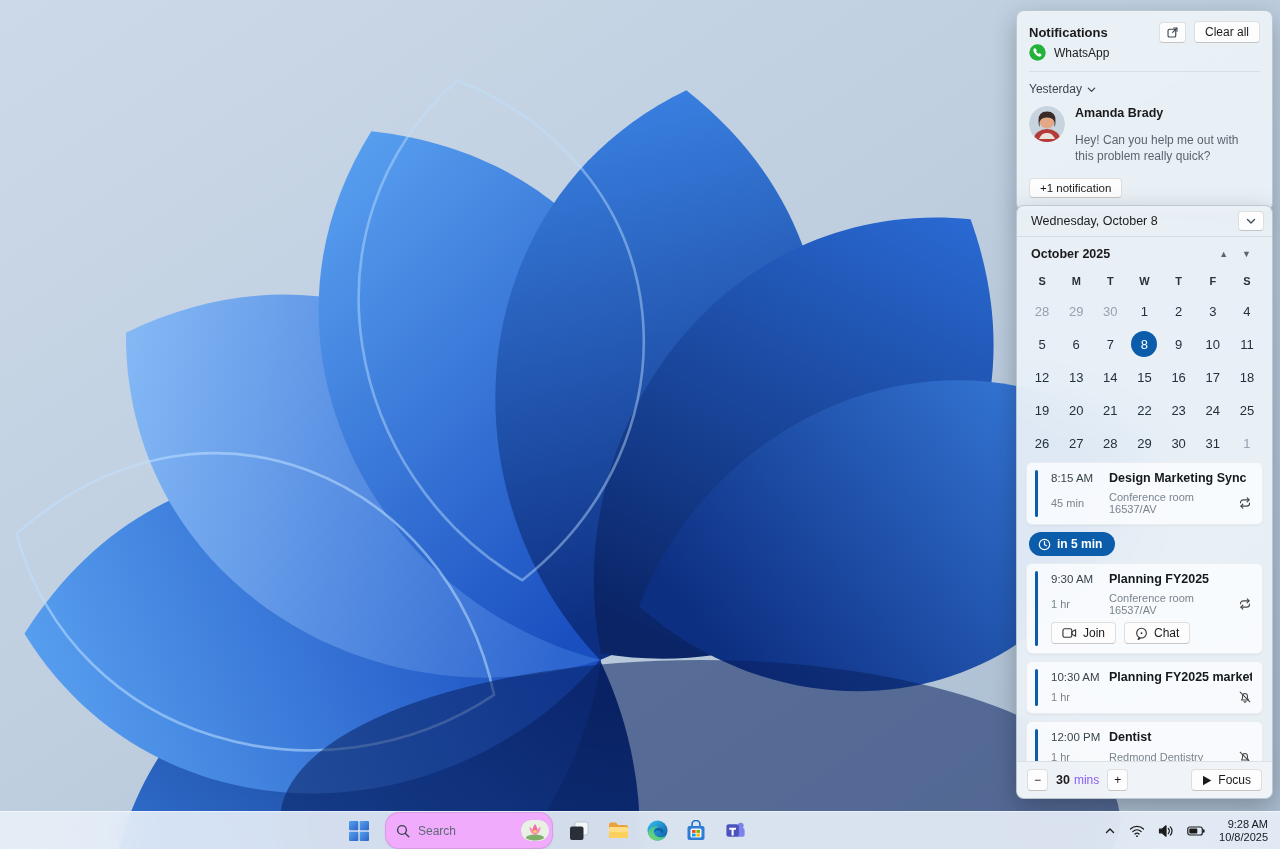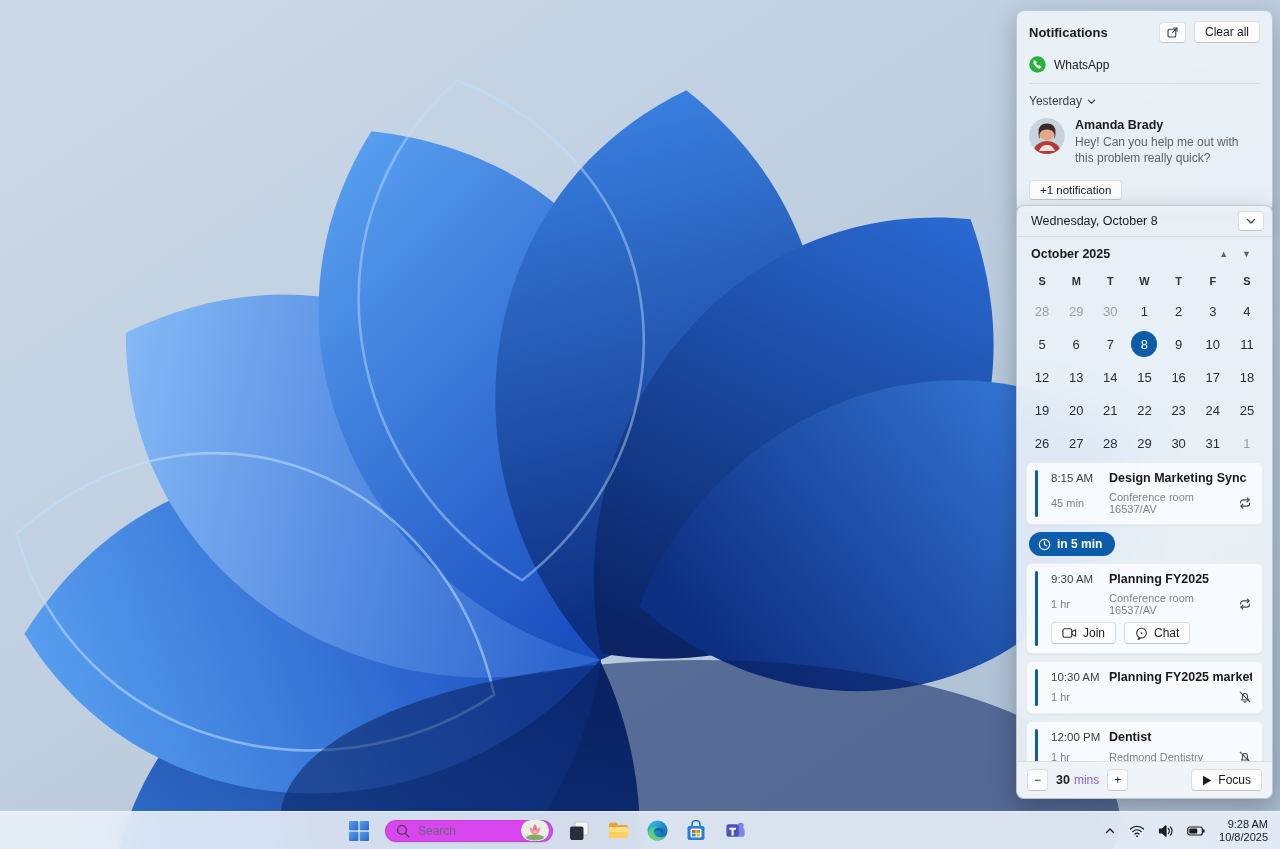--- a/index.html
+++ b/index.html
@@ -27,28 +27,28 @@
     border-radius:4px; padding:3px 10px; font-size:12px; color:#1b1b1b;
     cursor:default; white-space:nowrap;
   }
   .iconbtn { padding:3px 6px; }
 
   
   #notif-panel { top:10px; padding:10px 12px 12px; }
   .notif-header { display:flex; align-items:center; }
   .notif-title { font-size:13px; font-weight:bold; flex:1; }
   .notif-header .iconbtn { margin-right:8px; }
-  .whatsapp-row { display:flex; align-items:center; gap:8px; margin-top:13px; padding-bottom:10px; border-bottom:1px solid rgba(0,0,0,0.07); }
+  .whatsapp-row { display:flex; align-items:center; gap:8px; margin-top:1px; padding-bottom:10px; border-bottom:1px solid rgba(0,0,0,0.07); }
   .whatsapp-row .app-name { font-size:12px; }
   .group-section { padding-top:10px; }
   .yesterday-row { display:flex; align-items:center; gap:4px; color:#3c4650; font-size:12px; }
   .notif-item { display:flex; gap:10px; margin-top:10px; }
   .avatar { width:36px; height:36px; border-radius:50%; overflow:hidden; flex:none; }
   .notif-text .sender { font-size:12.5px; font-weight:bold; color:#1b1b1b; }
-  .notif-text .message { font-size:12px; color:#5a646e; line-height:1.35; margin-top:2px; max-width:180px; }
+  .notif-text .message { font-size:12px; color:#5a646e; line-height:1.35; margin-top:12px; max-width:180px; }
   .more-btn { margin-top:14px; font-size:11.5px; }
 
   
   #calendar-panel { top:205px; height:594px; display:flex; flex-direction:column; overflow:hidden; }
   .date-header { display:flex; align-items:center; padding:5px 8px 5px 14px; border-bottom:1px solid rgba(0,0,0,0.08); }
   .date-header .label { flex:1; font-size:12.5px; }
   .month-row { display:flex; align-items:center; padding:10px 14px 2px; }
   .month-row .month { flex:1; font-size:12.5px; font-weight:bold; }
   .nav-arrow { color:#5a6570; font-size:9px; padding:2px 7px; cursor:default; }
   .dow-row, .cal-grid { display:grid; grid-template-columns:repeat(7,1fr); padding:0 8px; }
@@ -90,21 +90,21 @@
   
   #taskbar {
     position:absolute; left:0; right:0; bottom:0; height:38px;
     background:rgba(232,240,248,0.9); backdrop-filter:blur(20px);
     border-top:1px solid rgba(255,255,255,0.5);
     display:flex; align-items:center;
   }
   .tb-center { position:absolute; left:346px; top:0; bottom:0; display:flex; align-items:center; gap:13px; }
   .tb-icon { width:26px; height:26px; display:flex; align-items:center; justify-content:center; border-radius:4px; }
   .search-pill {
-    width:168px; height:22px; background:#d946ef; border:1px solid rgba(0,0,0,0.09);
+    width:168px; height:37px; background:#f0abfc; border:1px solid rgba(0,0,0,0.09);
     border-radius:14px; display:flex; align-items:center; padding:0 3px 0 10px; gap:8px;
     box-shadow:0 1px 2px rgba(0,0,0,0.08);
   }
   .search-pill input { border:none; outline:none; background:transparent; flex:1; font-size:12px; font-family:"Liberation Sans",sans-serif; color:#333; min-width:0; }
   .search-pill input::placeholder { color:#5f6a74; }
   .lotus { width:28px; height:21px; border-radius:10px; overflow:hidden; flex:none; }
   .tb-tray { position:absolute; right:8px; top:0; bottom:0; display:flex; align-items:center; gap:7px; }
   .tray-icon { display:flex; align-items:center; justify-content:center; padding:3px; border-radius:4px; color:#1b1b1b; }
   .clock { text-align:right; font-size:11px; line-height:13px; color:#14191e; padding:2px 4px; border-radius:4px; }
 </style>

